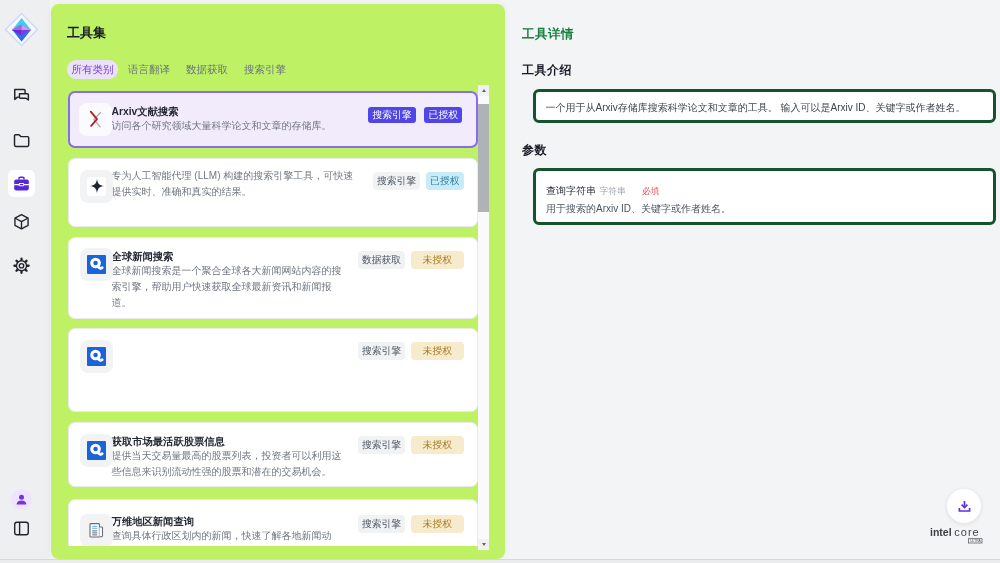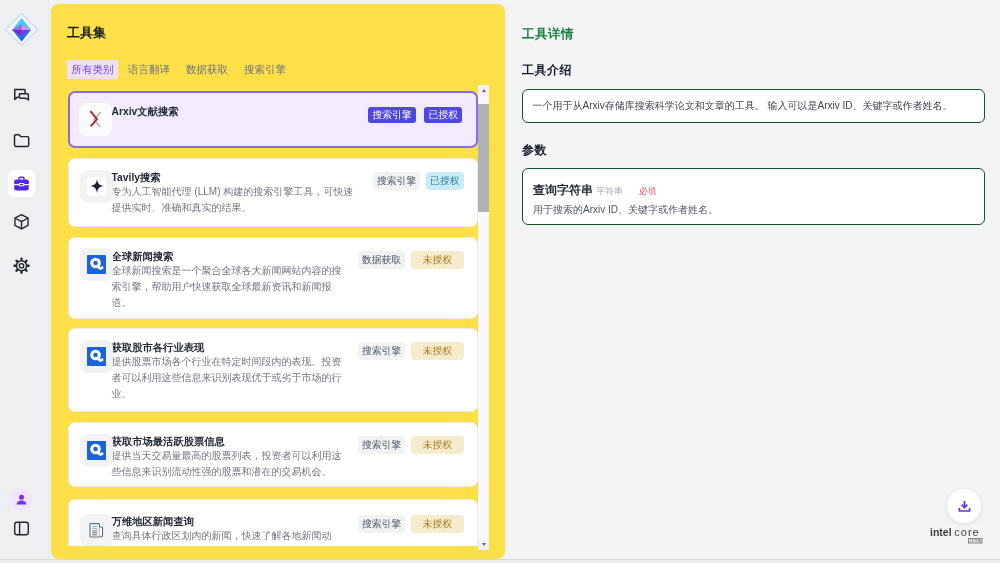--- a/index.html
+++ b/index.html
@@ -6,25 +6,25 @@
 html,body { width:1000px; height:563px; overflow:hidden; }
 body { font-family:"Liberation Sans", sans-serif; background:#f3f4f6; position:relative; }
 
 
 .sidebar { position:absolute; left:0; top:0; width:50px; height:559px; background:#eeeff1; }
 .sb-icon { position:absolute; left:0; width:43px; display:flex; justify-content:center; }
 .sb-active { position:absolute; left:8px; top:170px; width:27px; height:27px; background:#fff; border-radius:6px; display:flex; align-items:center; justify-content:center; }
 .avatar { position:absolute; left:11px; top:489px; width:21px; height:21px; border-radius:50%; background:#efe3fd; display:flex; align-items:center; justify-content:center; }
 
 
-.main { position:absolute; left:51px; top:4px; width:453.5px; height:555px; background:#fde047; border-radius:8px; box-shadow:0 0 6px rgba(15,23,42,0.05); }
+.main { position:absolute; left:51px; top:4px; width:453.5px; height:555px; background:#bef264; border-radius:8px; box-shadow:0 0 6px rgba(15,23,42,0.05); }
 .main h1 { font-size:13px; font-weight:bold; color:#181c27; position:absolute; left:16px; top:19.5px; }
 .tabs { position:absolute; left:16px; top:55.5px; display:flex; align-items:center; }
 .tab { font-size:10.5px; color:#6b7280; margin-right:16px; padding:4.5px 0; line-height:10.5px; }
-.tab.on { background:#ebe2fa; color:#7a3de0; border-radius:1px; padding:4.5px 4.5px; margin-right:10px; }
+.tab.on { background:#ebe2fa; color:#7a3de0; border-radius:9px; padding:4.5px 4.5px; margin-right:10px; }
 
 .list { position:absolute; left:16px; top:84px; width:411px; height:458px; overflow:hidden; }
 .card { position:absolute; left:0.6px; width:410.4px; background:#fff; border:1px solid #e9eaee; border-radius:7px; padding:10px 11px; }
 .card.sel { border:2px solid #876ee8; background:#f2ebfc; padding:10px 10px; }
 .cicon { position:absolute; left:11.5px; top:10.5px; width:33px; height:33px; border-radius:8px; background:#f2f3f5; display:flex; align-items:center; justify-content:center; }
 .card.sel .cicon { background:#fbfafd; left:9.5px; top:9.5px;}
 .ctext { margin-left:32px; margin-top:1px; }
 .ctitle { font-size:10.3px; font-weight:bold; color:#252a35; line-height:16px; }
 .cdesc { font-size:10px; color:#6f7680; line-height:16px; white-space:nowrap; margin-top:-2px;}
 .badges { position:absolute; right:13px; top:13px; display:flex; }
@@ -38,25 +38,25 @@
 .sbar { position:absolute; left:427px; top:81px; width:11px; height:465px; background:#fafafa; }
 .sbar .btn { position:absolute; left:0; width:11px; height:11px; background:#f1f1f1; display:flex; align-items:center; justify-content:center; }
 .sbar .thumb { position:absolute; left:0; top:19px; width:11px; height:108px; background:#b0b3b6; }
 .tri-up { width:0; height:0; border-left:2.6px solid transparent; border-right:2.6px solid transparent; border-bottom:3.6px solid #63666b; }
 .tri-dn { width:0; height:0; border-left:2.6px solid transparent; border-right:2.6px solid transparent; border-top:3.6px solid #63666b; }
 
 
 .detail { position:absolute; left:504.5px; top:0; width:495.5px; height:559px; }
 .detail h2 { position:absolute; left:17.5px; top:26px; font-size:12.5px; font-weight:bold; color:#15803d; letter-spacing:0.5px;}
 .detail h3 { position:absolute; left:17.5px; font-size:12px; font-weight:bold; color:#181c27; letter-spacing:0.5px;}
-.dbox { position:absolute; left:17px; width:463px; background:#fff; border:1px solid #14532d; border-radius:6px; }
+.dbox { position:absolute; left:28px; width:463px; background:#fff; border:3px solid #14532d; border-radius:6px; }
 .intro { top:89px; height:33.5px; line-height:32px; padding:0 10px; font-size:10px; color:#3c434e; }
 .param { top:167.5px; height:57.5px; padding:13px 10.5px; }
 .pline1 { font-size:10px; }
-.pname { font-weight:bold; color:#1f2430; font-size:12px; }
+.pname { font-weight:normal; color:#1f2430; font-size:10px; }
 .ptype { color:#9ca3af; margin-left:3.5px; font-size:8.8px; }
 .preq { color:#e0525f; margin-left:16px; font-size:8.8px; }
 .pdesc { font-size:10px; color:#4a5460; margin-top:4.5px; }
 
 
 .bottom { position:absolute; left:0; top:559px; width:1000px; height:4px; background:#ebecee; border-top:1px solid #d7d8da; }
 
 
 .dl { position:absolute; left:947px; top:489px; width:34px; height:34px; background:#fff; border-radius:50%; box-shadow:0 1px 5px rgba(0,0,0,0.10); display:flex; align-items:center; justify-content:center; }
 .intel { position:absolute; left:930px; top:523px; width:55px; height:22px; }
@@ -135,37 +135,37 @@
 
     <div class="card sel" style="top:3px; height:57px;">
       <div class="cicon">
         <svg width="19" height="20" viewBox="0 0 100 104" fill="none">
           <path d="M76,18 L42,55 L74,93" stroke="#a8adb5" stroke-width="7" stroke-linecap="round" stroke-linejoin="round"></path>
           <path d="M25,13 L58,53 L27,88" stroke="#b5201f" stroke-width="9.5" stroke-linecap="round" stroke-linejoin="round"></path>
         </svg>
       </div>
       <div class="ctext">
         <div class="ctitle">Arxiv文献搜索</div>
+        <div class="cdesc">访问各个研究领域大量科学论文和文章的存储库。</div>
       </div>
       <div class="badges" style="top:12.5px; right:12.5px;">
         <div class="badge b-solid">搜索引擎</div>
         <div class="badge b-solid">已授权</div>
       </div>
     </div>
 
     <div class="card" style="top:70px; height:69px;">
       <div class="cicon">
         <div style="width:19px;height:19px;background:#fff;border-radius:2px;display:flex;align-items:center;justify-content:center;">
           <svg width="16" height="16" viewBox="0 0 100 100" fill="#1c2433">
             <path d="M50,6 C54.5,36 64,45.5 94,50 C64,54.5 54.5,64 50,94 C45.5,64 36,54.5 6,50 C36,45.5 45.5,36 50,6 Z"></path>
           </svg>
         </div>
       </div>
       <div class="ctext">
-        <div class="ctitle">Tavily搜索</div>
         <div class="cdesc">专为人工智能代理 (LLM) 构建的搜索引擎工具，可快速<br>提供实时、准确和真实的结果。</div>
       </div>
       <div class="badges">
         <div class="badge b-gray">搜索引擎</div>
         <div class="badge b-cyan">已授权</div>
       </div>
     </div>
 
     <div class="card" style="top:148.5px; height:82.5px;">
       <div class="cicon">
@@ -185,24 +185,20 @@
       </div>
     </div>
 
     <div class="card" style="top:240px; height:84px;">
       <div class="cicon">
         <svg width="19" height="19" viewBox="0 0 100 100">
           <rect x="0" y="0" width="100" height="100" rx="5" fill="#1b63d8"></rect>
           <circle cx="45" cy="42" r="20" fill="none" stroke="#fff" stroke-width="16"></circle>
           <path d="M58,60 C63,70 72,73 80,67" fill="none" stroke="#fff" stroke-width="15" stroke-linecap="round"></path>
         </svg>
-      </div>
-      <div class="ctext">
-        <div class="ctitle">获取股市各行业表现</div>
-        <div class="cdesc">提供股票市场各个行业在特定时间段内的表现。投资<br>者可以利用这些信息来识别表现优于或劣于市场的行<br>业。</div>
       </div>
       <div class="badges">
         <div class="badge b-gray">搜索引擎</div>
         <div class="badge b-tan">未授权</div>
       </div>
     </div>
 
     <div class="card" style="top:334px; height:65px;">
       <div class="cicon">
         <svg width="19" height="19" viewBox="0 0 100 100">

